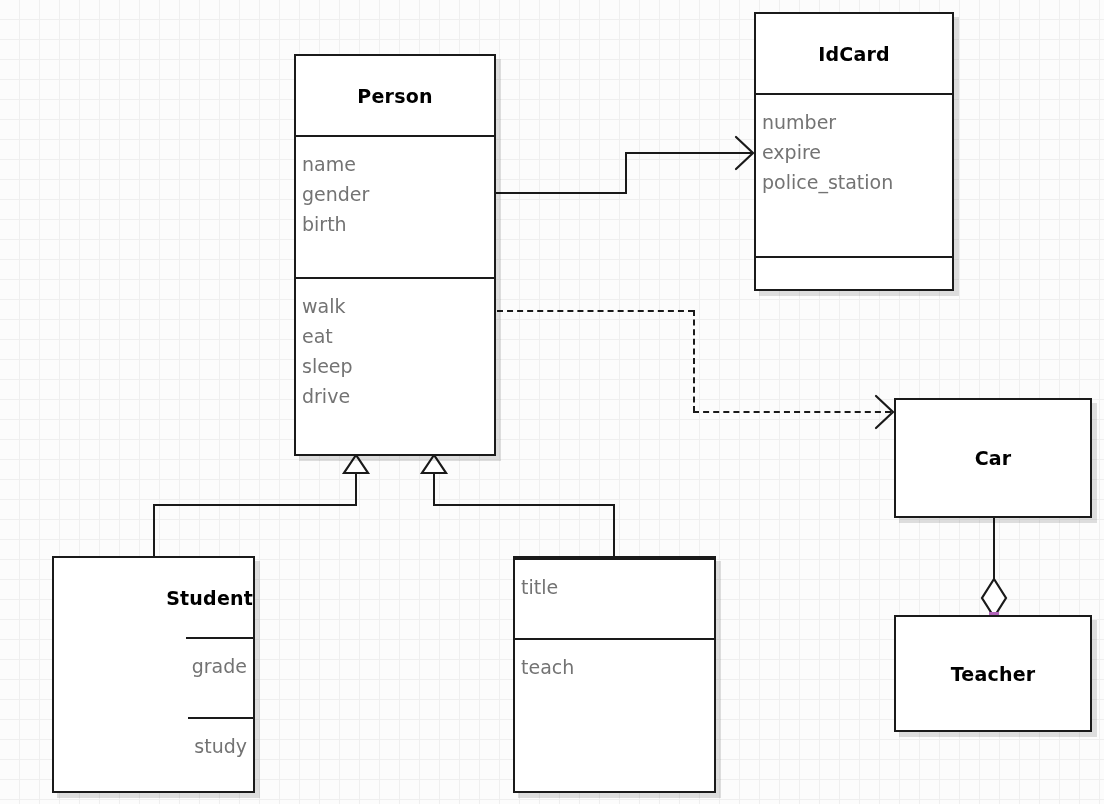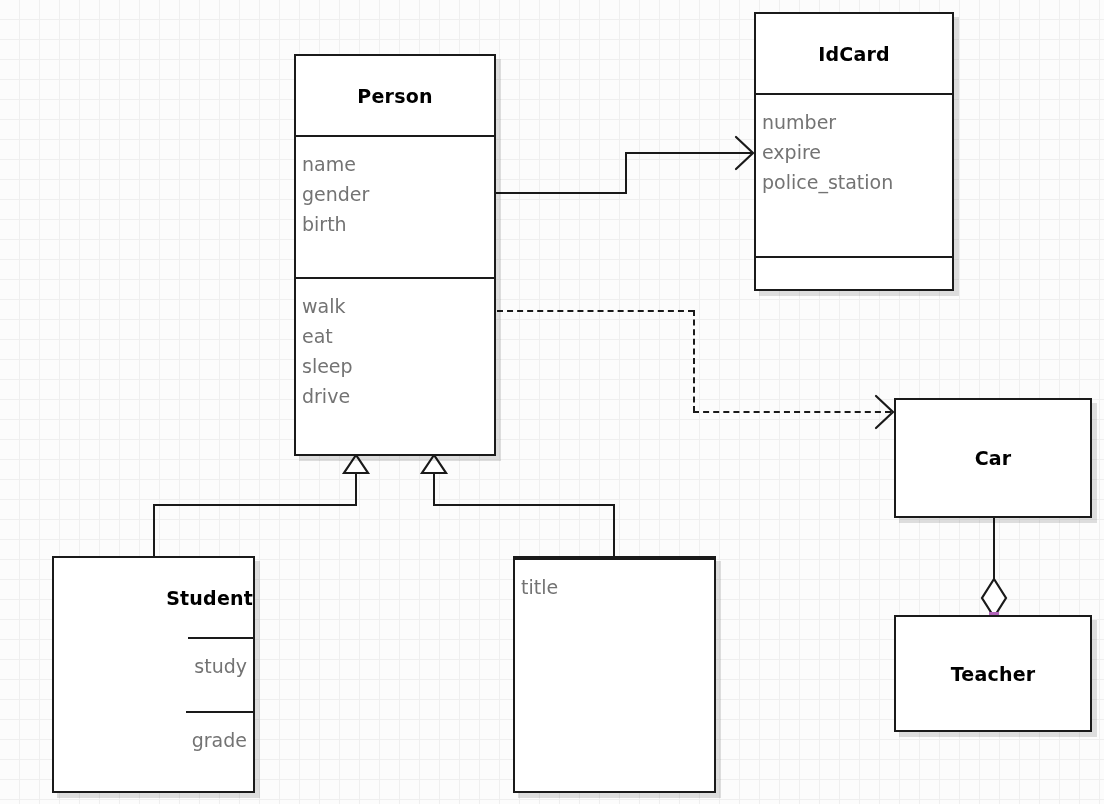--- a/index.html
+++ b/index.html
@@ -156,31 +156,34 @@
     <div class="uml-compartment" style="height:163px;">
       <div class="row">number</div>
       <div class="row">expire</div>
       <div class="row">police_station</div>
     </div>
     <div class="uml-compartment" style="flex:1;"></div>
   </div>
 
   <div class="uml-class" style="left:52px; top:556px; width:203px; height:237px;align-items:flex-end;">
     <div class="uml-title" style="height:79px;">Student</div>
+    <div class="uml-compartment" style="height:80px;">
+      <div class="row">grade</div>
+    </div>
     <div class="uml-compartment" style="flex:1;">
       <div class="row">study</div>
-    </div>
-    <div class="uml-compartment" style="height:80px;">
-      <div class="row">grade</div>
     </div>
   </div>
 
   <div class="uml-class" style="left:513px; top:556px; width:203px; height:237px;">
     <div class="uml-compartment" style="height:80px;">
       <div class="row">title</div>
+    </div>
+    <div class="uml-compartment" style="flex:1;">
+      <div class="row">teach</div>
     </div>
   </div>
 
   <div class="uml-class title-only" style="left:894px; top:354px; width:198px; height:120px;margin-top:44px;">
     <div class="uml-title">Car</div>
   </div>
 
   <div class="uml-class title-only" style="left:894px; top:615px; width:198px; height:117px;">
     <div class="uml-title">Teacher</div>
   </div>

